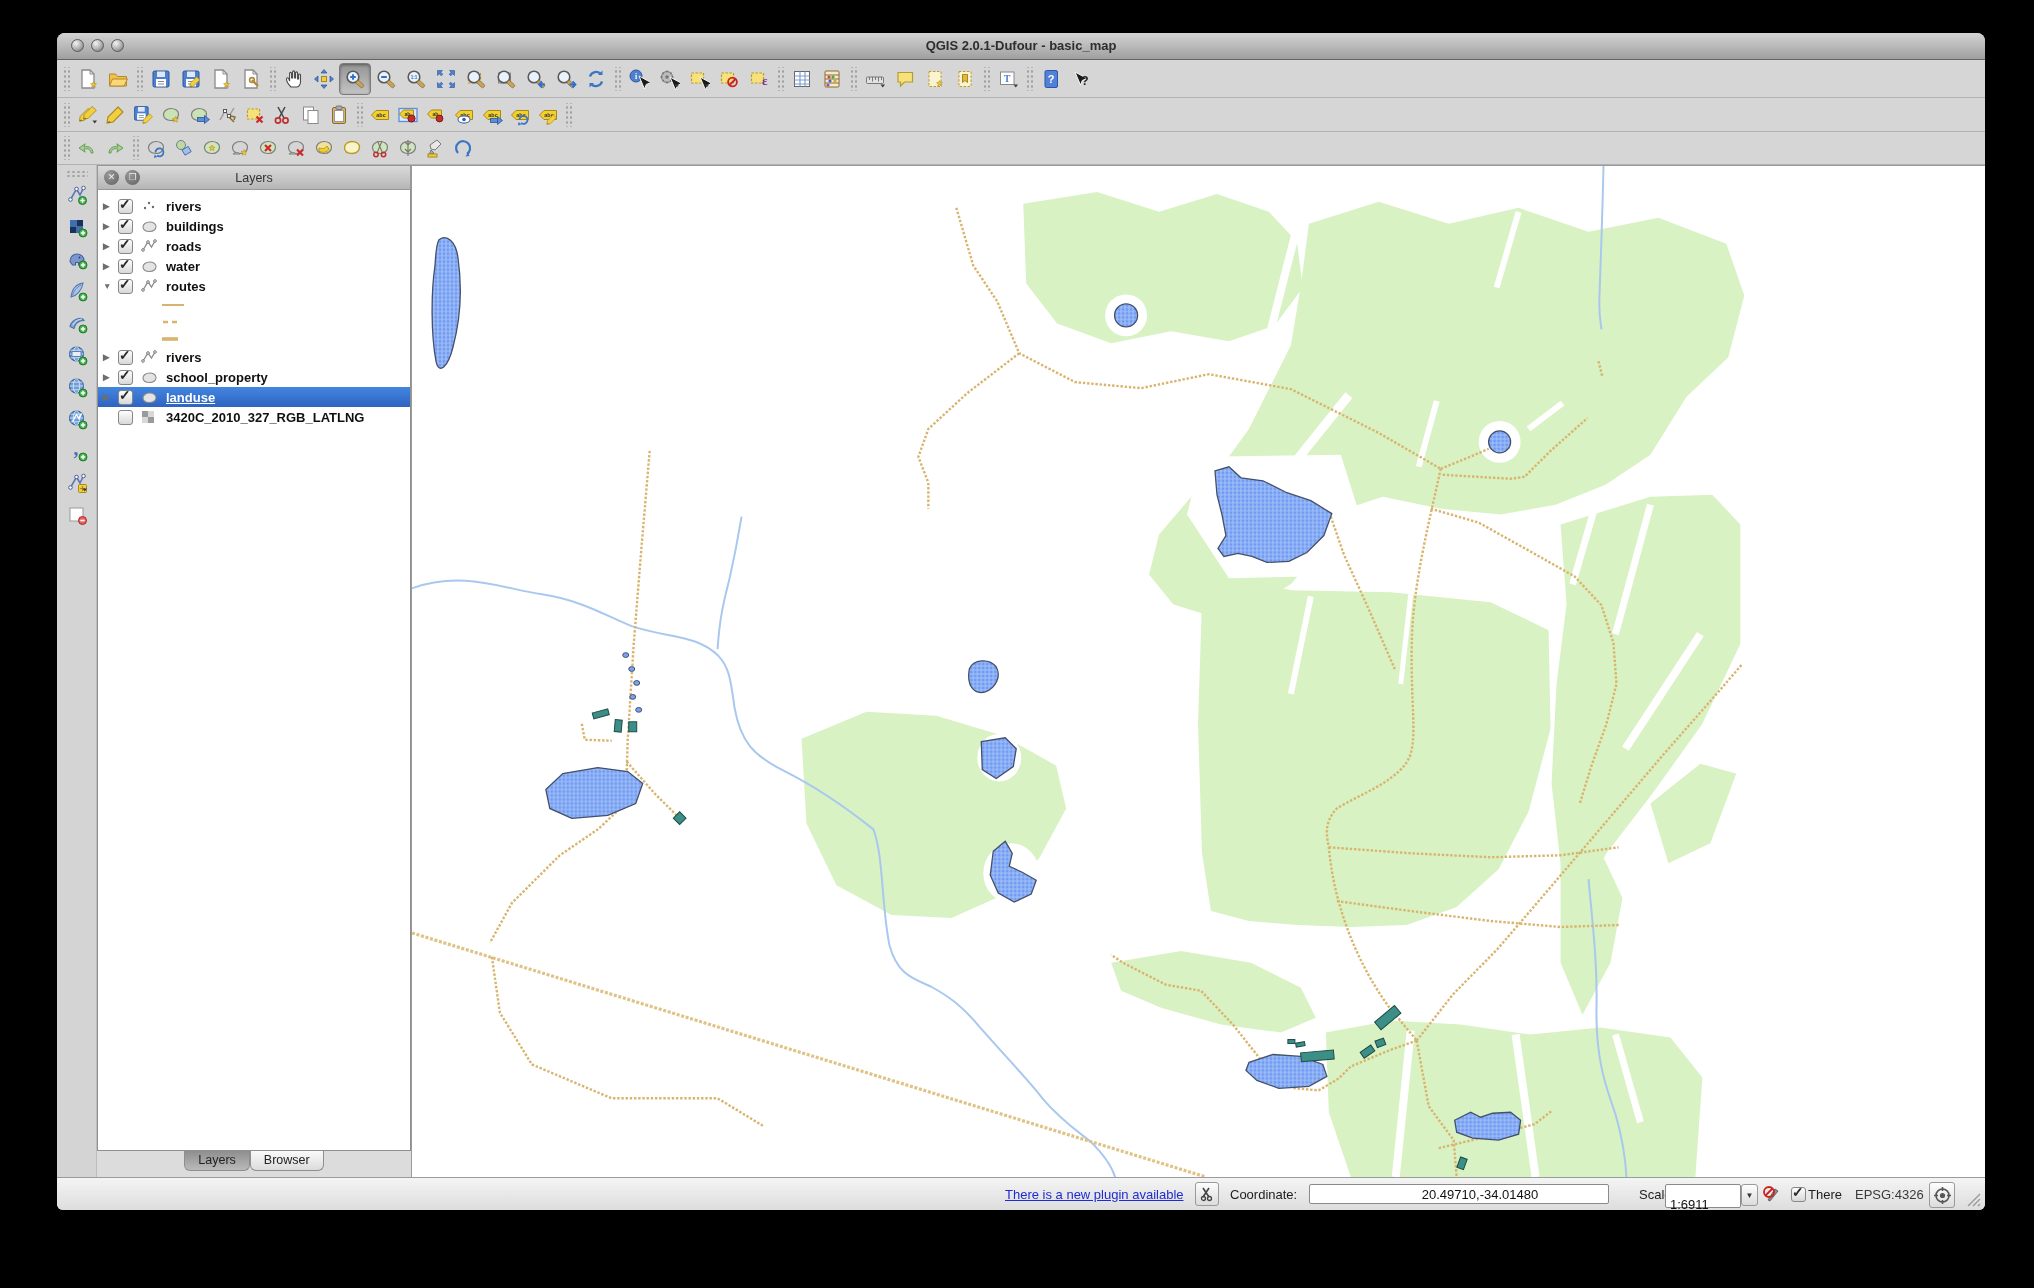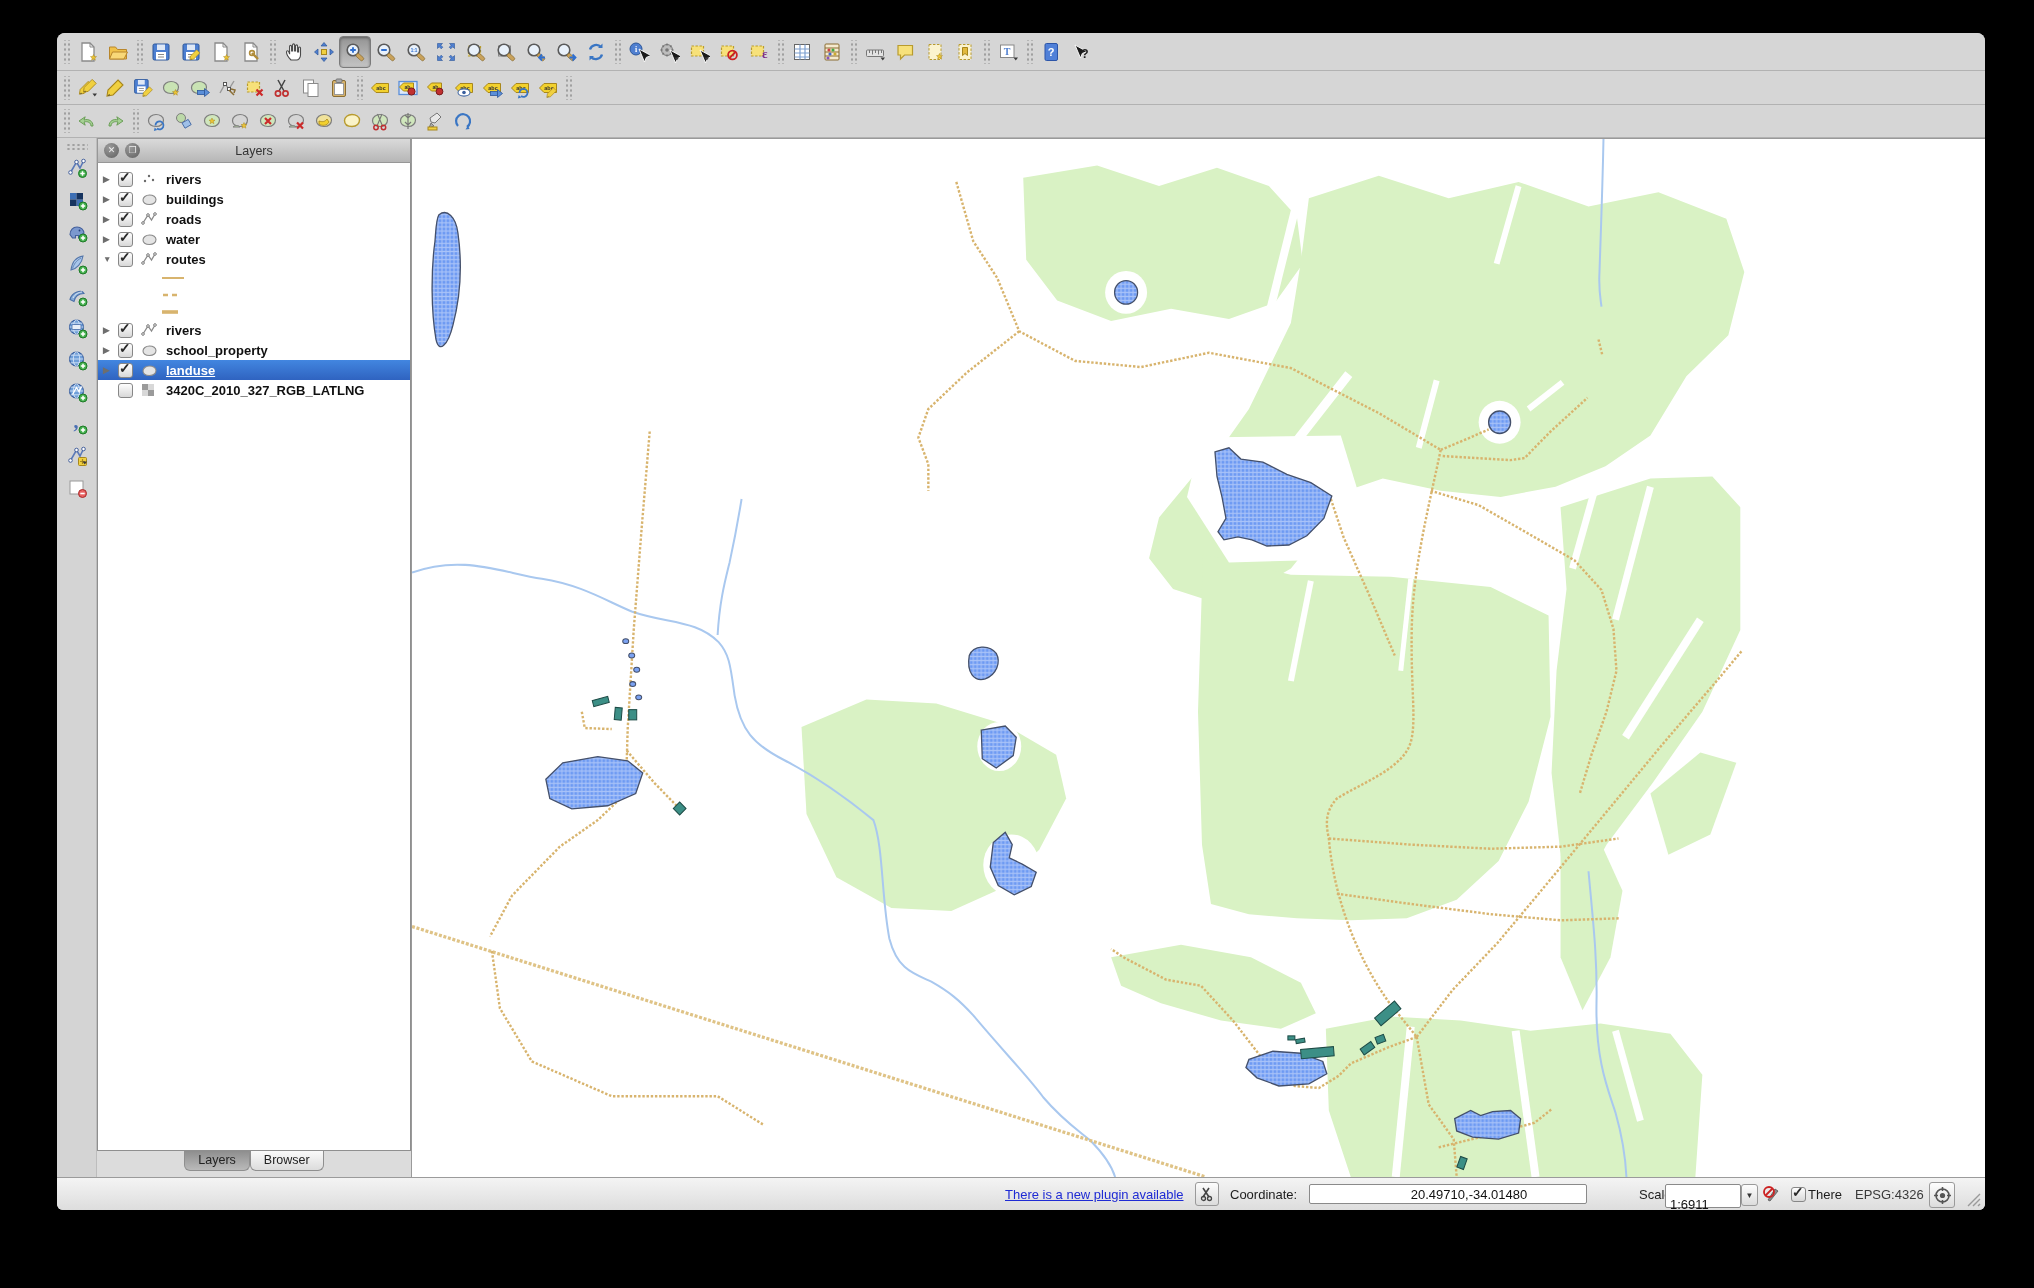--- a/index.html
+++ b/index.html
@@ -62,20 +62,26 @@
   .sb-field{background:#fff;border:1px solid #8a8a8a;border-radius:2px;height:20px;box-sizing:border-box;
             font-size:13px;color:#111;text-align:center;font-family:"Liberation Sans",sans-serif;}
   .sb-btn{border:1px solid #9a9a9a;border-radius:3px;background:linear-gradient(#fdfdfd,#dcdcdc);
           display:flex;align-items:center;justify-content:center;}
 </style>
 </head>
 <body>
 
 <div class="window">
 
+  <div class="titlebar">
+    <div class="tl" style="left:14px"></div>
+    <div class="tl" style="left:34px"></div>
+    <div class="tl" style="left:54px"></div>
+    <div class="title">QGIS 2.0.1-Dufour - basic_map</div>
+  </div>
 
   <div id="tb-row1" class="tb-row">
       <div class="tb-sep"></div>
       <div class="tb-btn">
         <span style="display: flex;">
           <svg width="22" height="22" viewBox="0 0 22 22">
             <path d="M5 2h8l4 4v14H5z" fill="#fff" stroke="#8a8a8a" stroke-width="1.3"></path>
             <path d="M13 2v4h4" fill="none" stroke="#8a8a8a"></path>
             <path transform="translate(16.5 16.5) scale(.6)" d="M0,-5 L1.4,-1.6 5,-1.5 2.3,.9 3.1,4.5 0,2.4 -3.1,4.5 -2.3,.9 -5,-1.5 -1.6,-1.6 Z" fill="#ecc435" stroke="#a8871c" stroke-width=".8"></path>
           </svg>
@@ -1038,21 +1044,21 @@
     <div class="sb" style="left:1138px">
       <div class="sb-btn" style="width:22px;height:22px">
         <svg width="16" height="16" viewBox="0 0 16 16">
             <path d="M4 2l6 9M10 2L4 11" stroke="#444" stroke-width="1.6"></path>
             <circle cx="4.5" cy="12.5" r="2" fill="none" stroke="#444" stroke-width="1.3"></circle>
             <circle cx="10.5" cy="12.5" r="2" fill="none" stroke="#444" stroke-width="1.3"></circle>
           </svg>
       </div>
     </div>
     <div class="sb" style="left:1173px">Coordinate:</div>
-    <input class="sb-field" style="position: absolute; left: 1252px; top: 6px; width: 278px; padding-left: 44px;" readonly="" value="20.49710,-34.01480">
+    <input class="sb-field" style="position: absolute; left: 1252px; top: 6px; width: 300px; padding-left: 44px;" readonly="" value="20.49710,-34.01480">
     <div class="sb" style="left:1582px">Scale</div>
     <div class="sb-field" style="position:absolute;left:1608px;top:6px;width:76px;text-align:left;padding:11px 4px;line-height:17px">1:6911</div>
     <div class="sb-btn" style="position:absolute;left:1684px;top:6px;width:15px;height:20px;font-size:8px;color:#333">▼</div>
     <div class="sb" style="left:1703px">
       <div style="width:22px;height:22px;display:flex;align-items:center;justify-content:center">
         <svg width="19" height="19" viewBox="0 0 19 19">
             <path d="M6 15L13 4l3 2-8 10z" fill="#8a8a8a" stroke="#555" stroke-width=".8"></path>
             <circle cx="7" cy="7" r="5" fill="none" stroke="#cc2222" stroke-width="1.8"></circle>
             <line x1="3.5" y1="10.5" x2="10.5" y2="3.5" stroke="#cc2222" stroke-width="1.8"></line>
           </svg>

